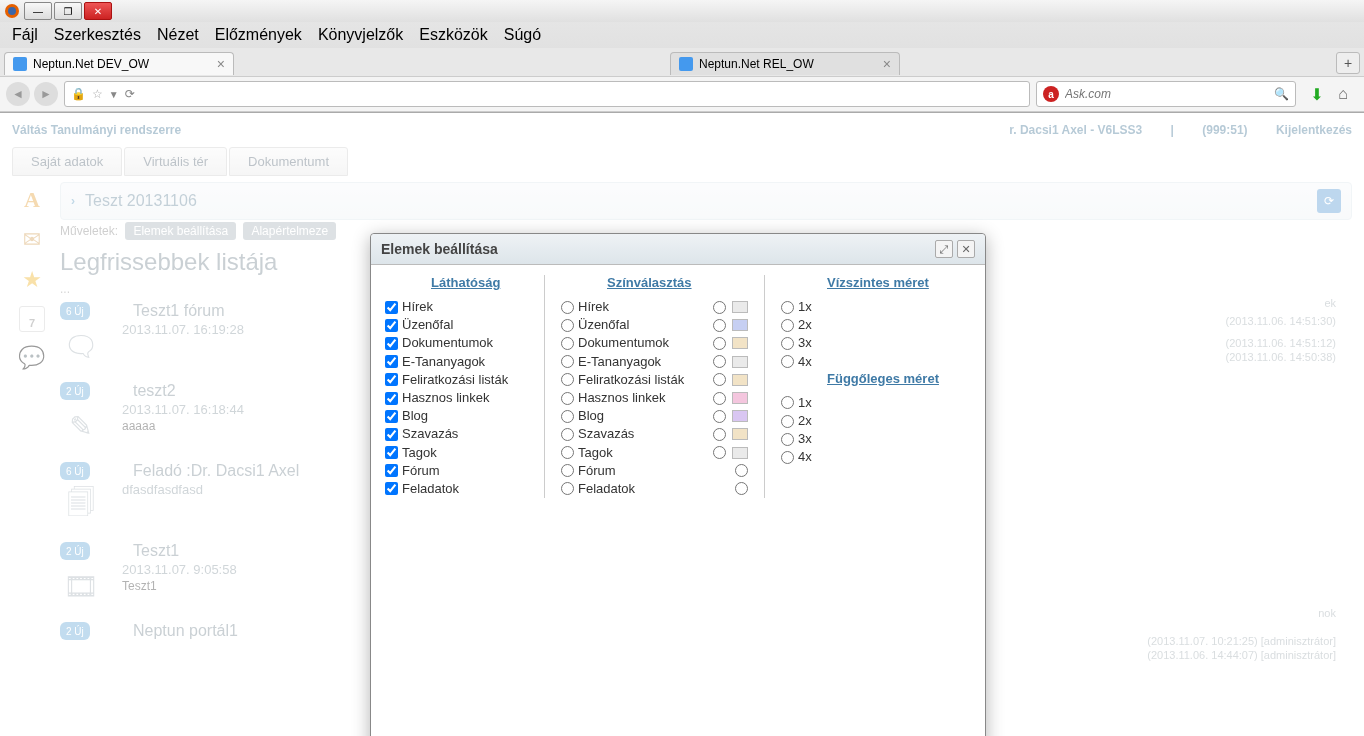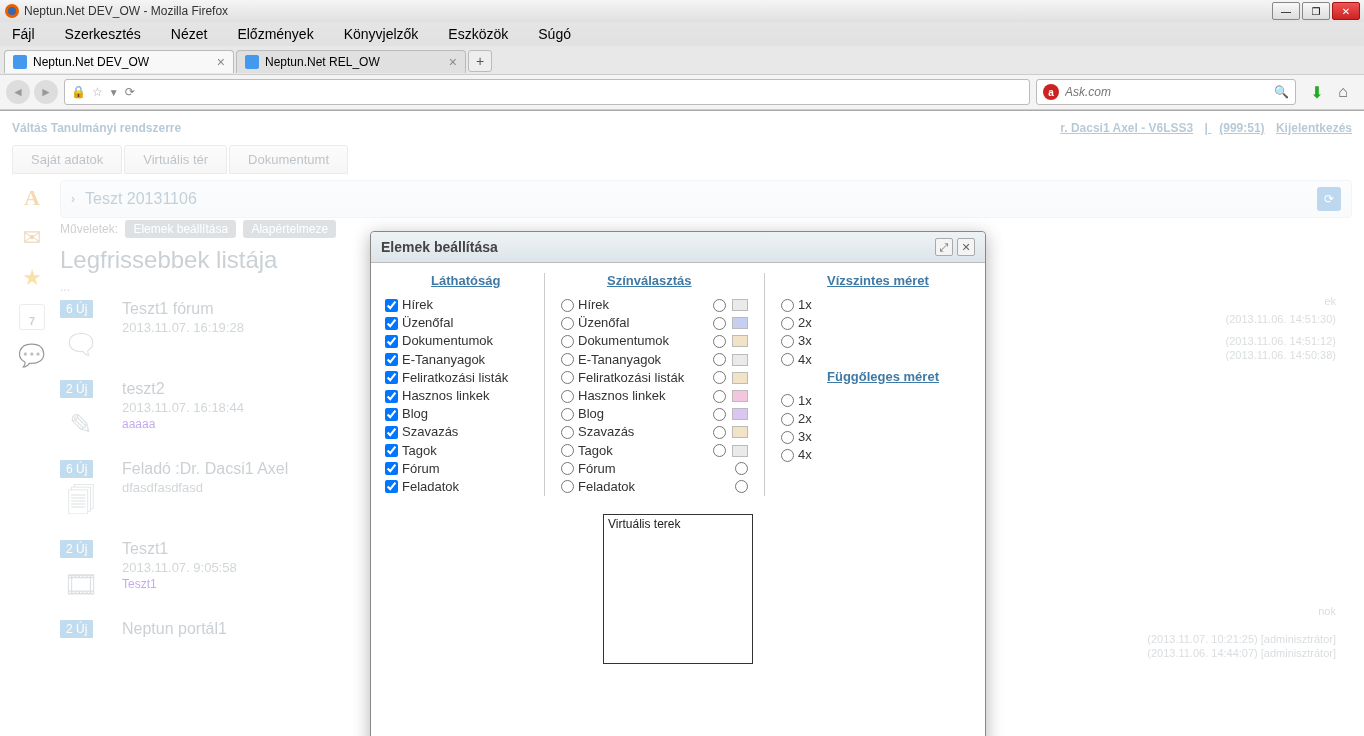--- a/index.html
+++ b/index.html
@@ -7,24 +7,24 @@
 
 
 .window-chrome { background: linear-gradient(#e8e8e8, #d8d8d8); border-bottom: 1px solid #aaa; }
 .titlebar { display: flex; align-items: center; padding: 2px 4px; height: 22px; background: linear-gradient(#f5f5f5, #e0e0e0); }
 .titlebar .ff-icon { width: 16px; height: 16px; margin-right: 4px; }
 .titlebar .title-text { flex: 1; font-size: 12px; color: #333; }
 .win-buttons { display: flex; gap: 2px; }
 .win-btn { width: 28px; height: 18px; border: 1px solid #888; background: linear-gradient(#f8f8f8,#ddd); border-radius: 2px; display:flex; align-items:center; justify-content:center; font-size:10px; }
 .win-btn.close { background: linear-gradient(#e55,#c22); color:#fff; border-color:#a11; }
 
-.menubar { display: flex; gap: 18px; padding: 2px 6px; font-size: 14px; }
+.menubar { display: flex; gap: 4px; padding: 2px 6px; font-size: 16px; }
 .menubar span { padding: 2px 6px; cursor: default; }
 
-.tabstrip { display: flex; align-items: center; height: 28px; background: #e8e8e8; padding: 2px 4px 0; gap: 2px; }
+.tabstrip { display: flex; align-items: center; height: 28px; background: #e8e8e8; padding: 2px 4px 0; gap: 2px; justify-content: space-between; }
 .tab { display: flex; align-items: center; gap: 6px; padding: 4px 8px; background: #f8f8f8; border: 1px solid #bbb; border-bottom: none; border-radius: 4px 4px 0 0; min-width: 230px; font-size: 12px; }
 .tab.inactive { background: #e0e0e0; }
 .tab .favicon { width: 14px; height: 14px; background: #49e; border-radius: 2px; }
 .tab .tab-close { margin-left: auto; color: #888; font-size: 14px; line-height: 1; }
 .newtab { width: 24px; height: 22px; border: 1px solid #bbb; background: #eee; border-radius: 3px; display:flex; align-items:center; justify-content:center; font-size: 14px; color:#555; }
 
 .addrbar { display: flex; align-items: center; gap: 6px; padding: 4px 6px; background: #f4f4f4; border-top: 1px solid #ccc; border-bottom: 1px solid #ccc; }
 .nav-arrows { display: flex; gap: 4px; }
 .nav-arrows div { width: 24px; height: 24px; border-radius: 12px; background: #ddd; display:flex; align-items:center; justify-content:center; color:#999; }
 .urlbox { flex: 1; display: flex; align-items: center; background: #fff; border: 1px solid #bbb; border-radius: 3px; height: 26px; padding: 0 6px; gap: 6px; }
@@ -40,21 +40,21 @@
 .toolbar-icons div { width: 18px; height: 18px; display:flex; align-items:center; justify-content:center; color:#666; }
 .dl-icon { color: #2a2 !important; font-size:16px; }
 .home-icon { color: #666; font-size:16px; }
 
 
 .page-wrap { position: relative; height: calc(100vh - 108px); background: #fff; }
 .page-dim { position: absolute; inset: 0; background: rgba(255,255,255,0.6); z-index: 5; }
 .page-content { position: absolute; inset: 0; padding: 6px 12px; }
 
 .top-links { display: flex; justify-content: space-between; font-size: 12px; color: #4a7a9a; font-weight: bold; padding: 4px 0; }
-.top-links .right span { margin-left: 8px; text-decoration: underline; }
+.top-links .right span { margin-left: 25px; }
 
 .main-nav { display: flex; gap: 2px; margin: 6px 0; }
 .main-nav div { background: linear-gradient(#f8f8f8,#e8e8e8); border: 1px solid #ccc; padding: 6px 18px; font-size: 13px; color: #5a6a78; border-radius: 3px 3px 0 0; }
 
 .content-area { display: flex; gap: 8px; }
 .left-icons { width: 40px; display: flex; flex-direction: column; gap: 12px; padding-top: 4px; align-items: center; }
 .left-icons .sic { width: 30px; height: 28px; display:flex; align-items:center; justify-content:center; font-size: 22px; }
 .sic.a { color:#e6a23c; font-weight:bold; font-family:Georgia,serif; }
 .sic.mail { color:#d4a057; }
 .sic.star { color:#f0b429; }
@@ -67,26 +67,26 @@
 .breadcrumb-bar .bc-text { color:#6a8a9e; font-size:16px; font-weight:500; }
 .breadcrumb-bar .refresh { margin-left:auto; width:24px; height:24px; background:#5a9cd4; border-radius:3px; display:flex; align-items:center; justify-content:center; color:#fff; }
 
 .ops-row { padding: 4px 0; color:#888; font-size:12px; }
 .ops-row .op-btn { background:#aab4bb; color:#fff; padding:2px 8px; border-radius:3px; margin-left:4px; }
 
 .list-title { font-size: 24px; color:#7a8a94; font-weight:300; margin: 6px 0; }
 .dots { color:#999; margin: 2px 0 6px; }
 
 .feed-item { display: flex; gap: 12px; margin-bottom: 18px; }
-.badge { background:#66a8d6; color:#fff; font-size:12px; padding:2px 6px; border-radius:1px; height:18px; display:inline-flex; align-items:center; }
+.badge { background:#66a8d6; color:#fff; font-size:10px; padding:2px 6px; border-radius:6px; height:18px; display:inline-flex; align-items:center; }
 .feed-icon-col { width: 50px; display:flex; flex-direction:column; align-items:flex-start; gap:4px; }
 .feed-icon { width:42px; height:36px; display:flex; align-items:center; justify-content:center; color:#aab4bb; font-size:28px; margin-top:4px; }
-.feed-body .t1 { color:#7a8a94; font-size:16px; }
+.feed-body .t1 { color:#7a8a94; font-size:16px;margin-left:11px; }
 .feed-body .t2 { color:#8a98a0; font-size:13px; margin-top:2px; }
-.feed-body .t3 { color:#6d28d9; font-size:12px; margin-top:2px; }
+.feed-body .t3 { color:#404040; font-size:12px; margin-top:2px; }
 
 
 .modal { position: absolute; left: 370px; top: 120px; width: 616px; height: 606px; background: #fff; border: 1px solid #888; border-radius: 4px; box-shadow: 0 4px 18px rgba(0,0,0,0.3); z-index: 10; display:flex; flex-direction:column; }
 .modal-titlebar { background: linear-gradient(#eef2f5,#dde5ea); border-bottom: 1px solid #bbb; border-radius: 4px 4px 0 0; padding: 6px 10px; display:flex; align-items:center; }
 .modal-titlebar .mtitle { color:#444; font-size:14px; font-weight:bold; flex:1; }
 .modal-titlebar .mbtn { width:18px; height:18px; border:1px solid #aaa; background:#f4f4f4; border-radius:2px; margin-left:4px; display:flex; align-items:center; justify-content:center; font-size:11px; color:#666; cursor:pointer; }
 
 .modal-body { flex:1; padding: 10px 14px; display:flex; flex-direction:column; }
 .cols { display:flex; gap: 0; }
 .col { padding: 0 16px; }
@@ -107,21 +107,20 @@
 </style>
 </head>
 <body>
 
 <div class="window-chrome">
   <div class="titlebar">
     <svg class="ff-icon" viewBox="0 0 16 16">
         <circle cx="8" cy="8" r="7" fill="#e66000"></circle>
         <circle cx="8" cy="8" r="4" fill="#3b66aa"></circle>
       </svg>
-    <span class="title-text">Neptun.Net DEV_OW - Mozilla Firefox</span>
     <div class="win-buttons">
       <div class="win-btn">—</div>
       <div class="win-btn">❐</div>
       <div class="win-btn close">✕</div>
     </div>
   </div>
   <div class="menubar">
     <span>Fájl</span>
     <span>Szerkesztés</span>
     <span>Nézet</span>
@@ -431,19 +430,16 @@
                 <input type="radio" name="vsize" style="">
                 <span>3x</span>
               </div>
               <div class="opt-row">
                 <input type="radio" name="vsize" style="">
                 <span>4x</span>
               </div>
             </div>
         </div>
       </div>
-      <div class="vt-box">
-        <span>Virtuális terek</span>
-      </div>
     </div>
   </div>
 
 </div>
 
 </body></html>

